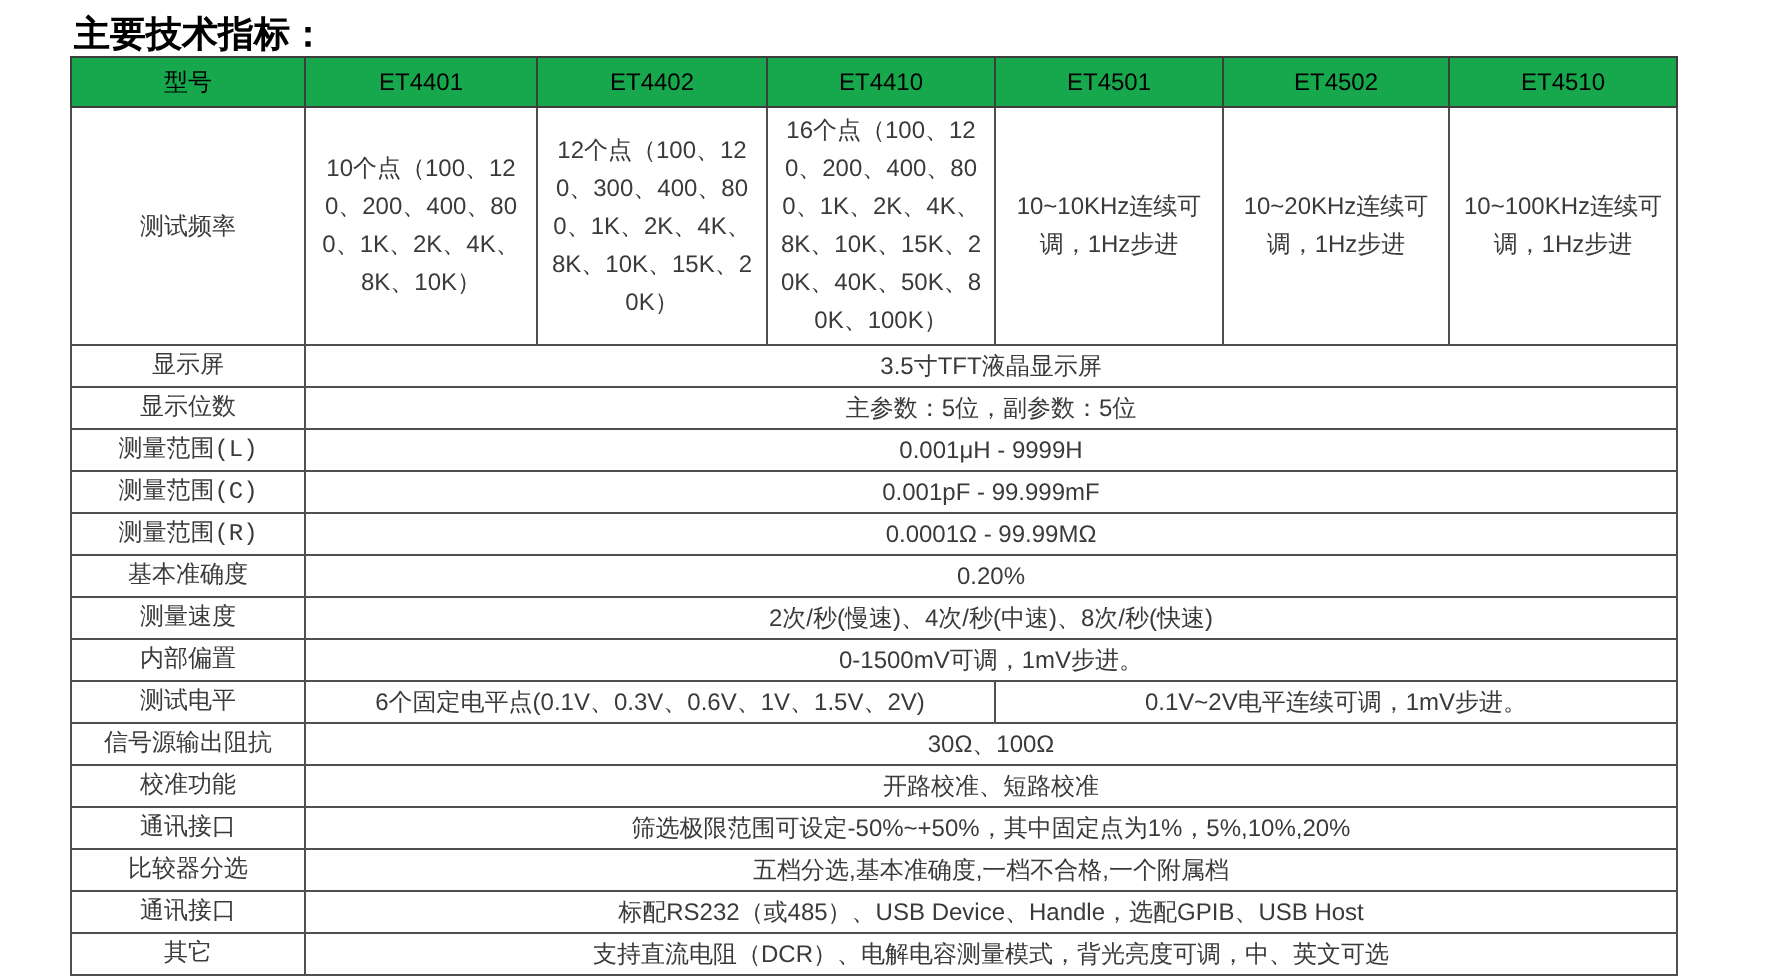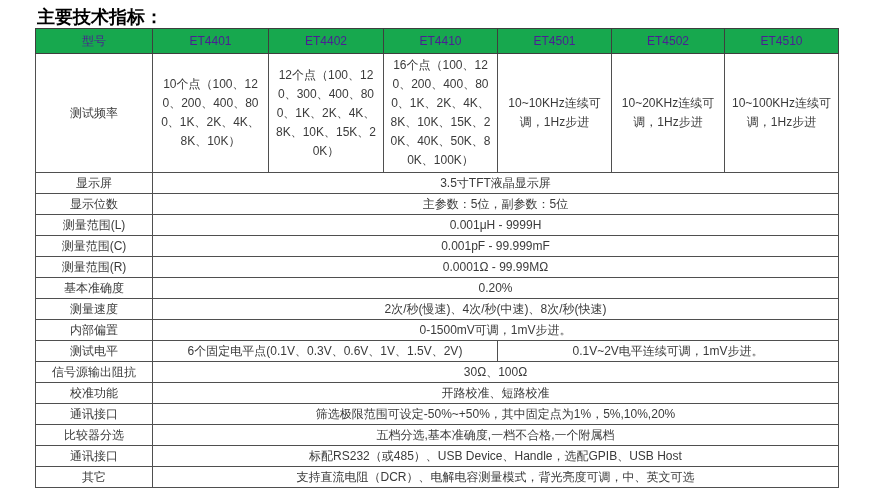--- a/index.html
+++ b/index.html
@@ -17,27 +17,27 @@
     border-collapse:collapse; table-layout:fixed;
   }
   .spec-table th, .spec-table td {
     border:1px solid #4f4f4f;
     font-size:12px; font-weight:normal;
     text-align:center; vertical-align:middle;
     padding:1px 3px;
     word-break:break-all;
   }
   .spec-table thead th {
-    background:#17a84e; color:#4c1d95; height:22px;
+    background:#17a84e; color:#000000; height:22px;
     border-color:#3e3e3e;
   }
   .freq-row td { height:94px; line-height:19px; padding:2px 5px; }
   .freq-row th { height:94px; }
   .data-row th, .data-row td { height:18px; line-height:16px; }
-  .row-label { font-weight:normal; }
+  .row-label { font-weight:normal;font-family:Liberation Mono, monospace; }
 </style>
 </head>
 <body>
 
 <div class="page-title">主要技术指标：</div>
 
 <table class="spec-table">
   <colgroup>
     <col style="width:117px">
       <col style="width:116px">

